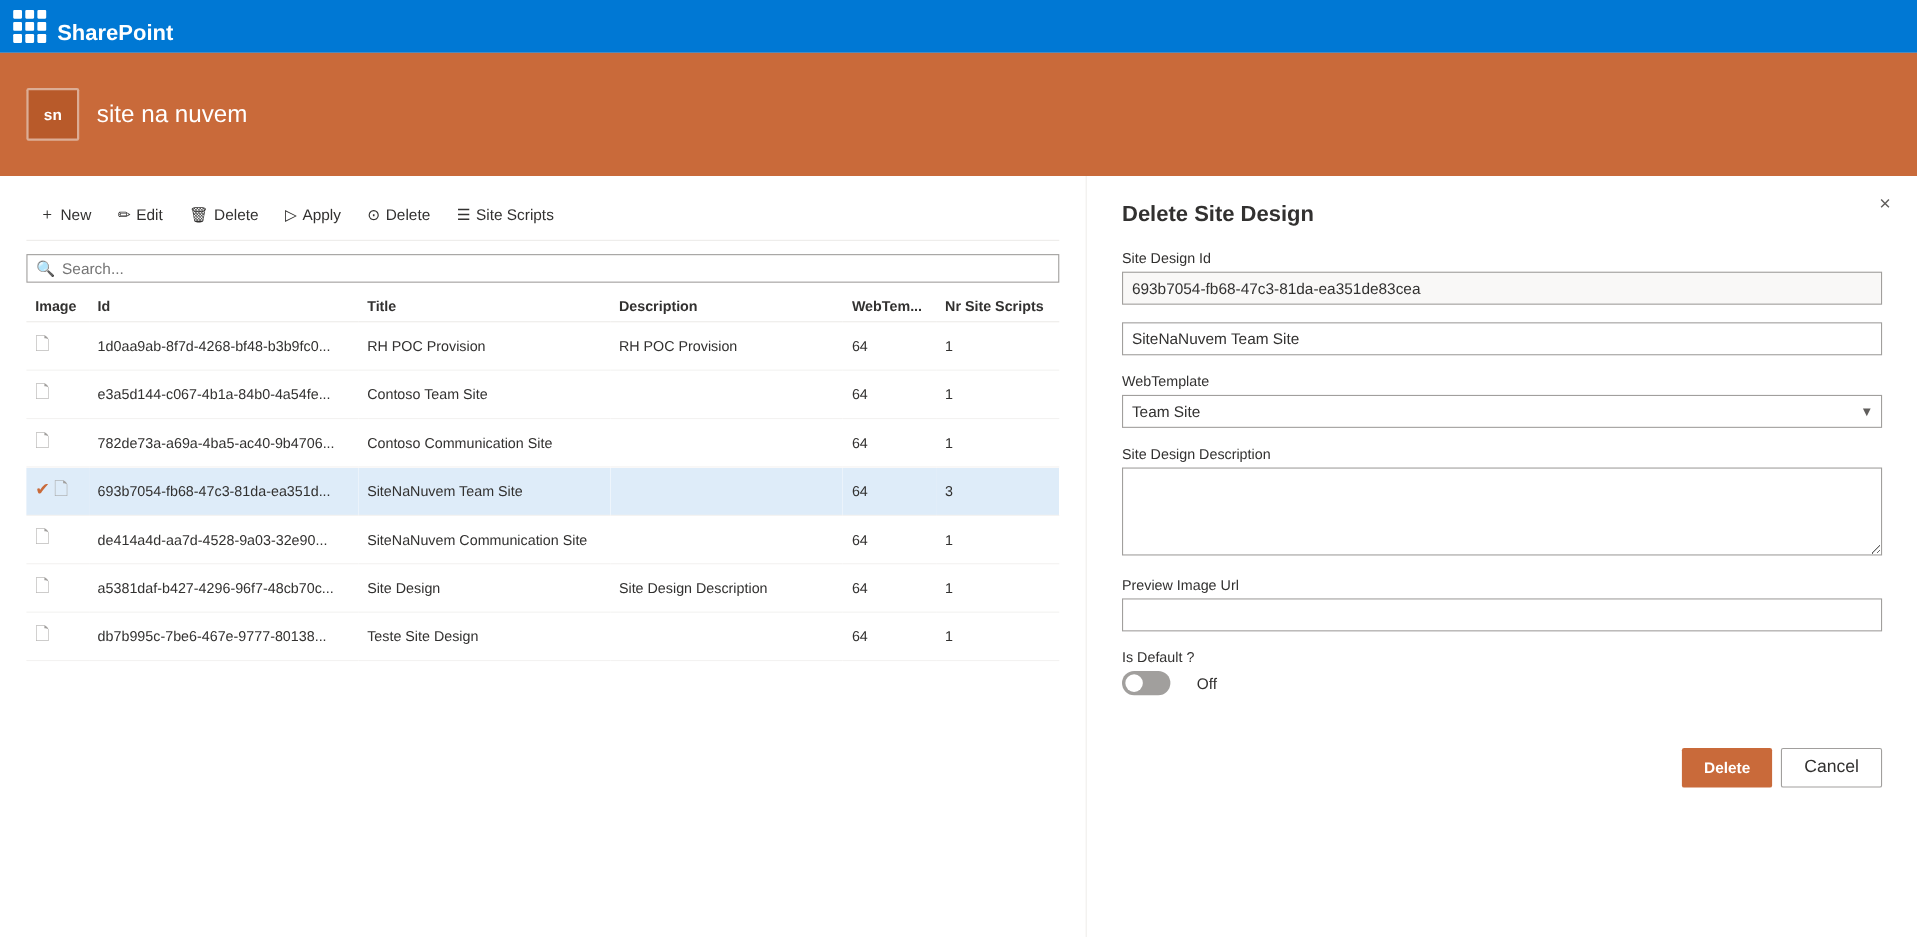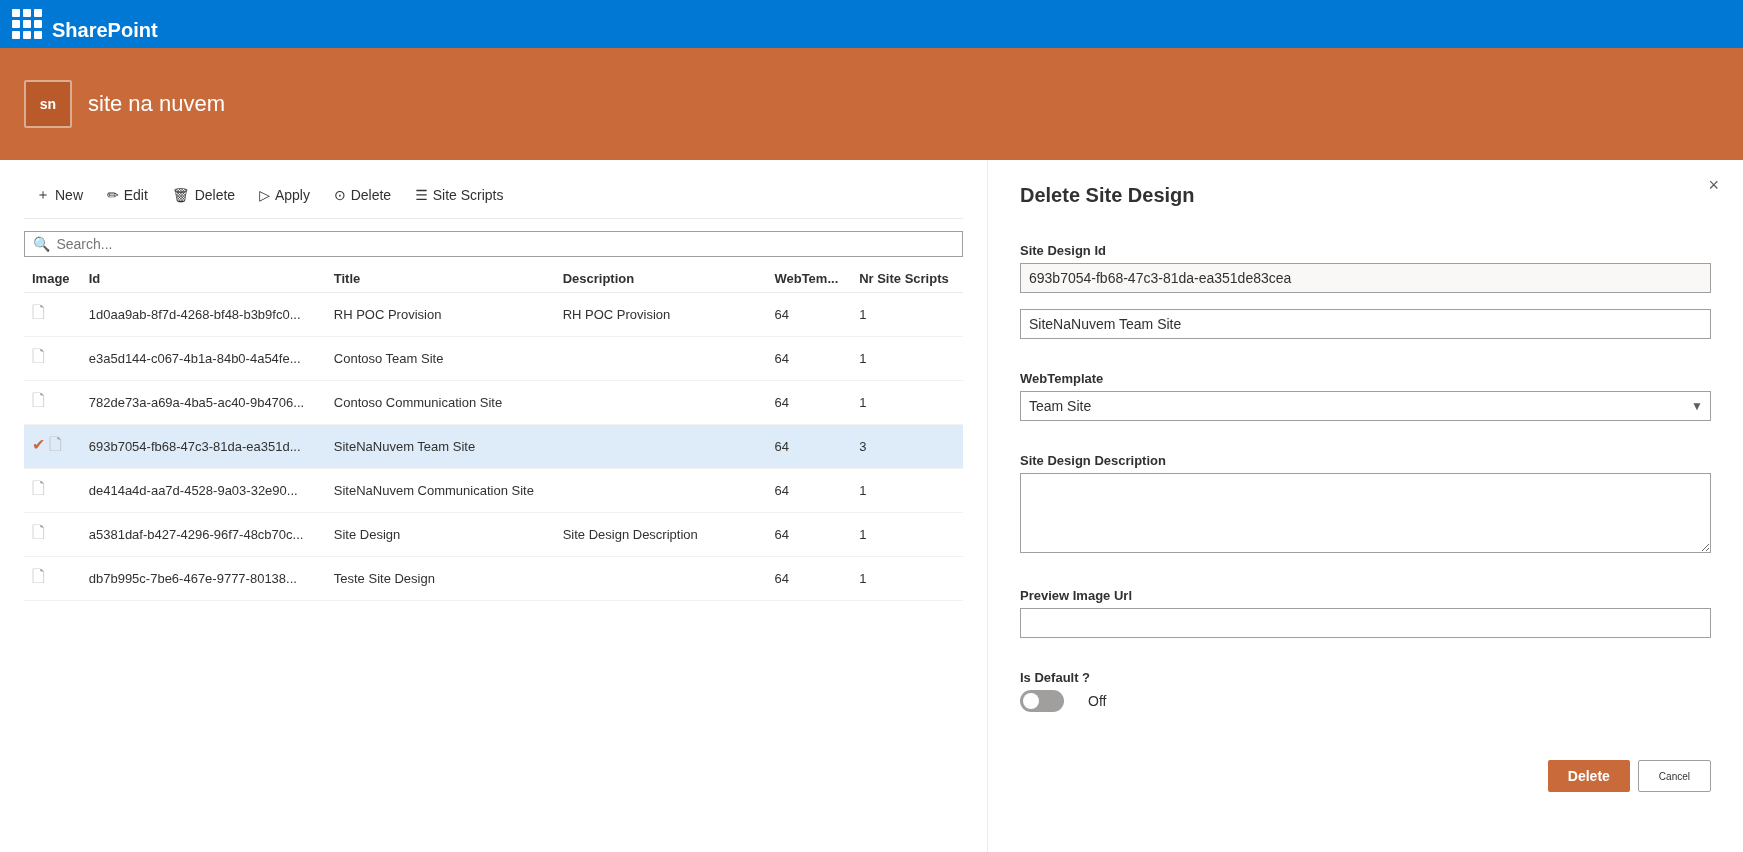--- a/index.html
+++ b/index.html
@@ -168,24 +168,23 @@
       font-size: 20px;
       font-weight: 600;
       color: #323130;
       margin-bottom: 20px;
     }
 
     .form-group { margin-bottom: 16px; }
     .form-label {
       display: block;
       font-size: 13px;
-      font-weight: 700;
+      font-weight: 400;
       color: #323130;
       margin-bottom: 5px;
-      margin-top: 16px;
     }
     .form-input {
       width: 100%;
       padding: 6px 8px;
       border: 1px solid #a19f9d;
       font-size: 14px;
       color: #323130;
       outline: none;
     }
     .form-input[readonly] { background: #f9f8f7; }
@@ -269,21 +268,21 @@
       font-size: 14px;
       cursor: pointer;
       font-weight: 600;
       border-radius: 2px;
     }
     .btn-cancel {
       background: #fff;
       color: #323130;
       border: 1px solid #a19f9d;
       padding: 8px 20px;
-      font-size: 10px;
+      font-size: 16px;
       cursor: pointer;
       border-radius: 2px;
     }
   </style>
 </head>
 <body>
 
 <div class="top-bar">
   <div class="top-bar-grid">
     <div></div>

